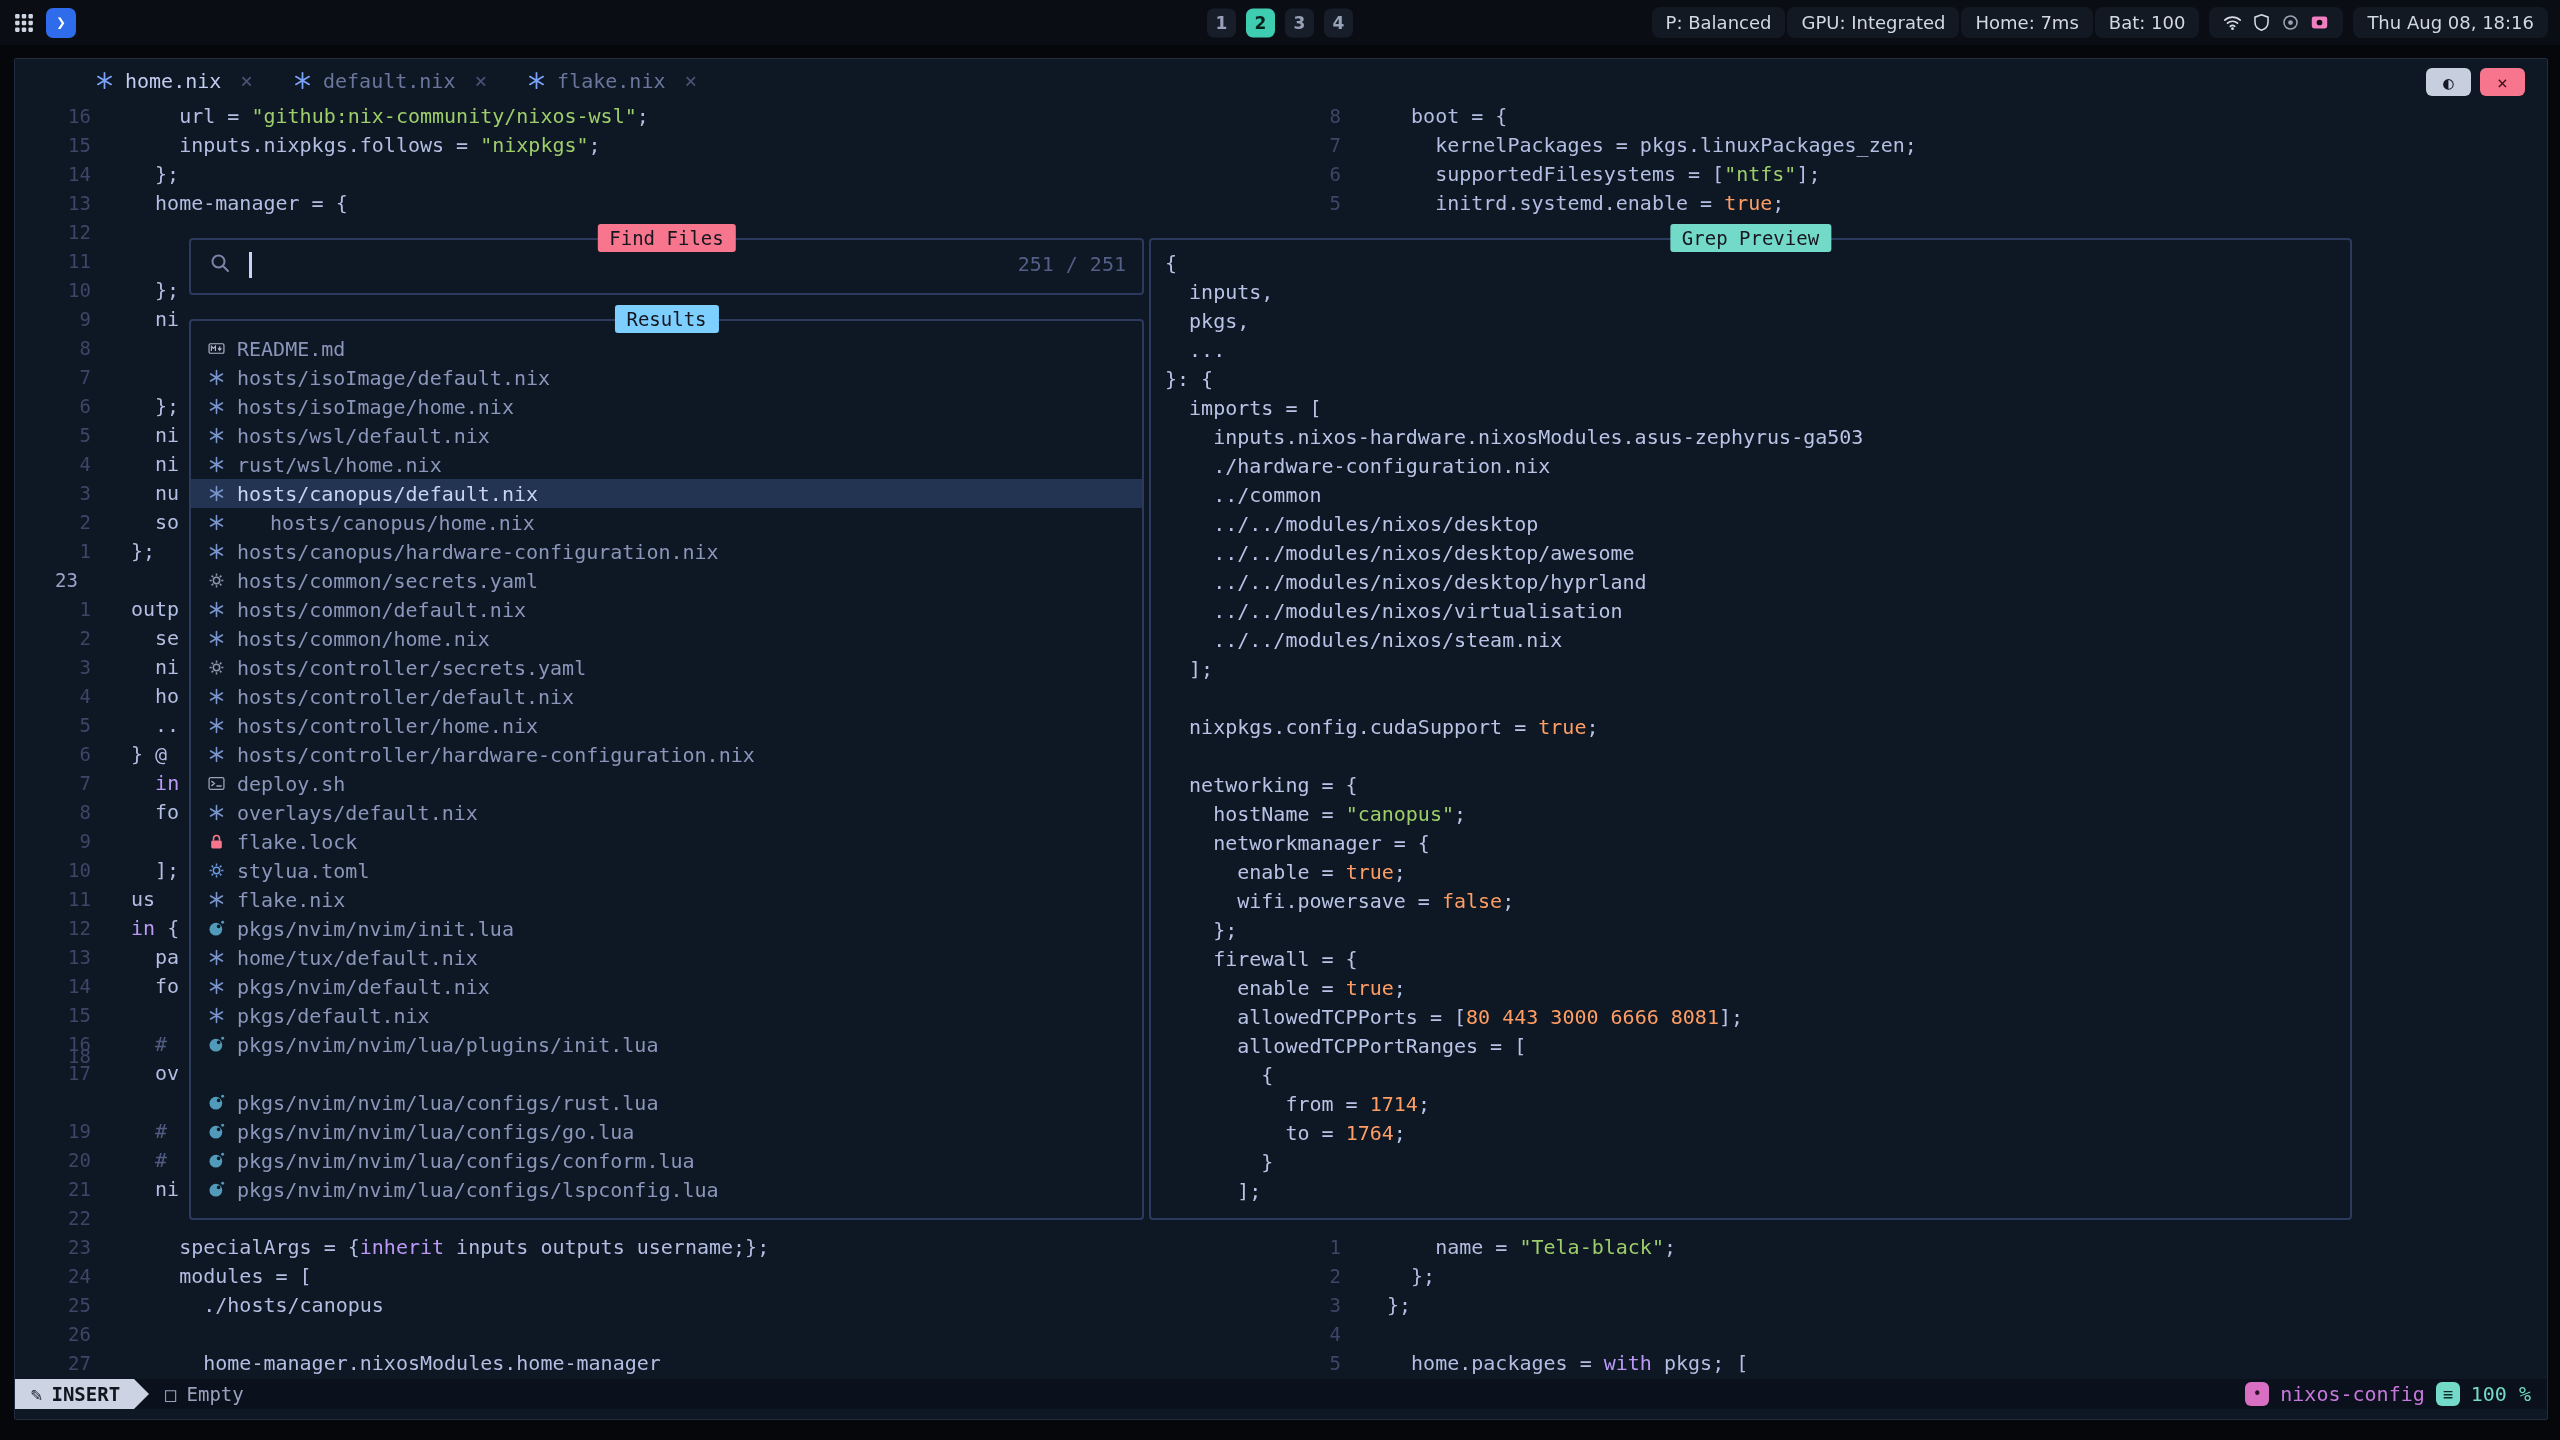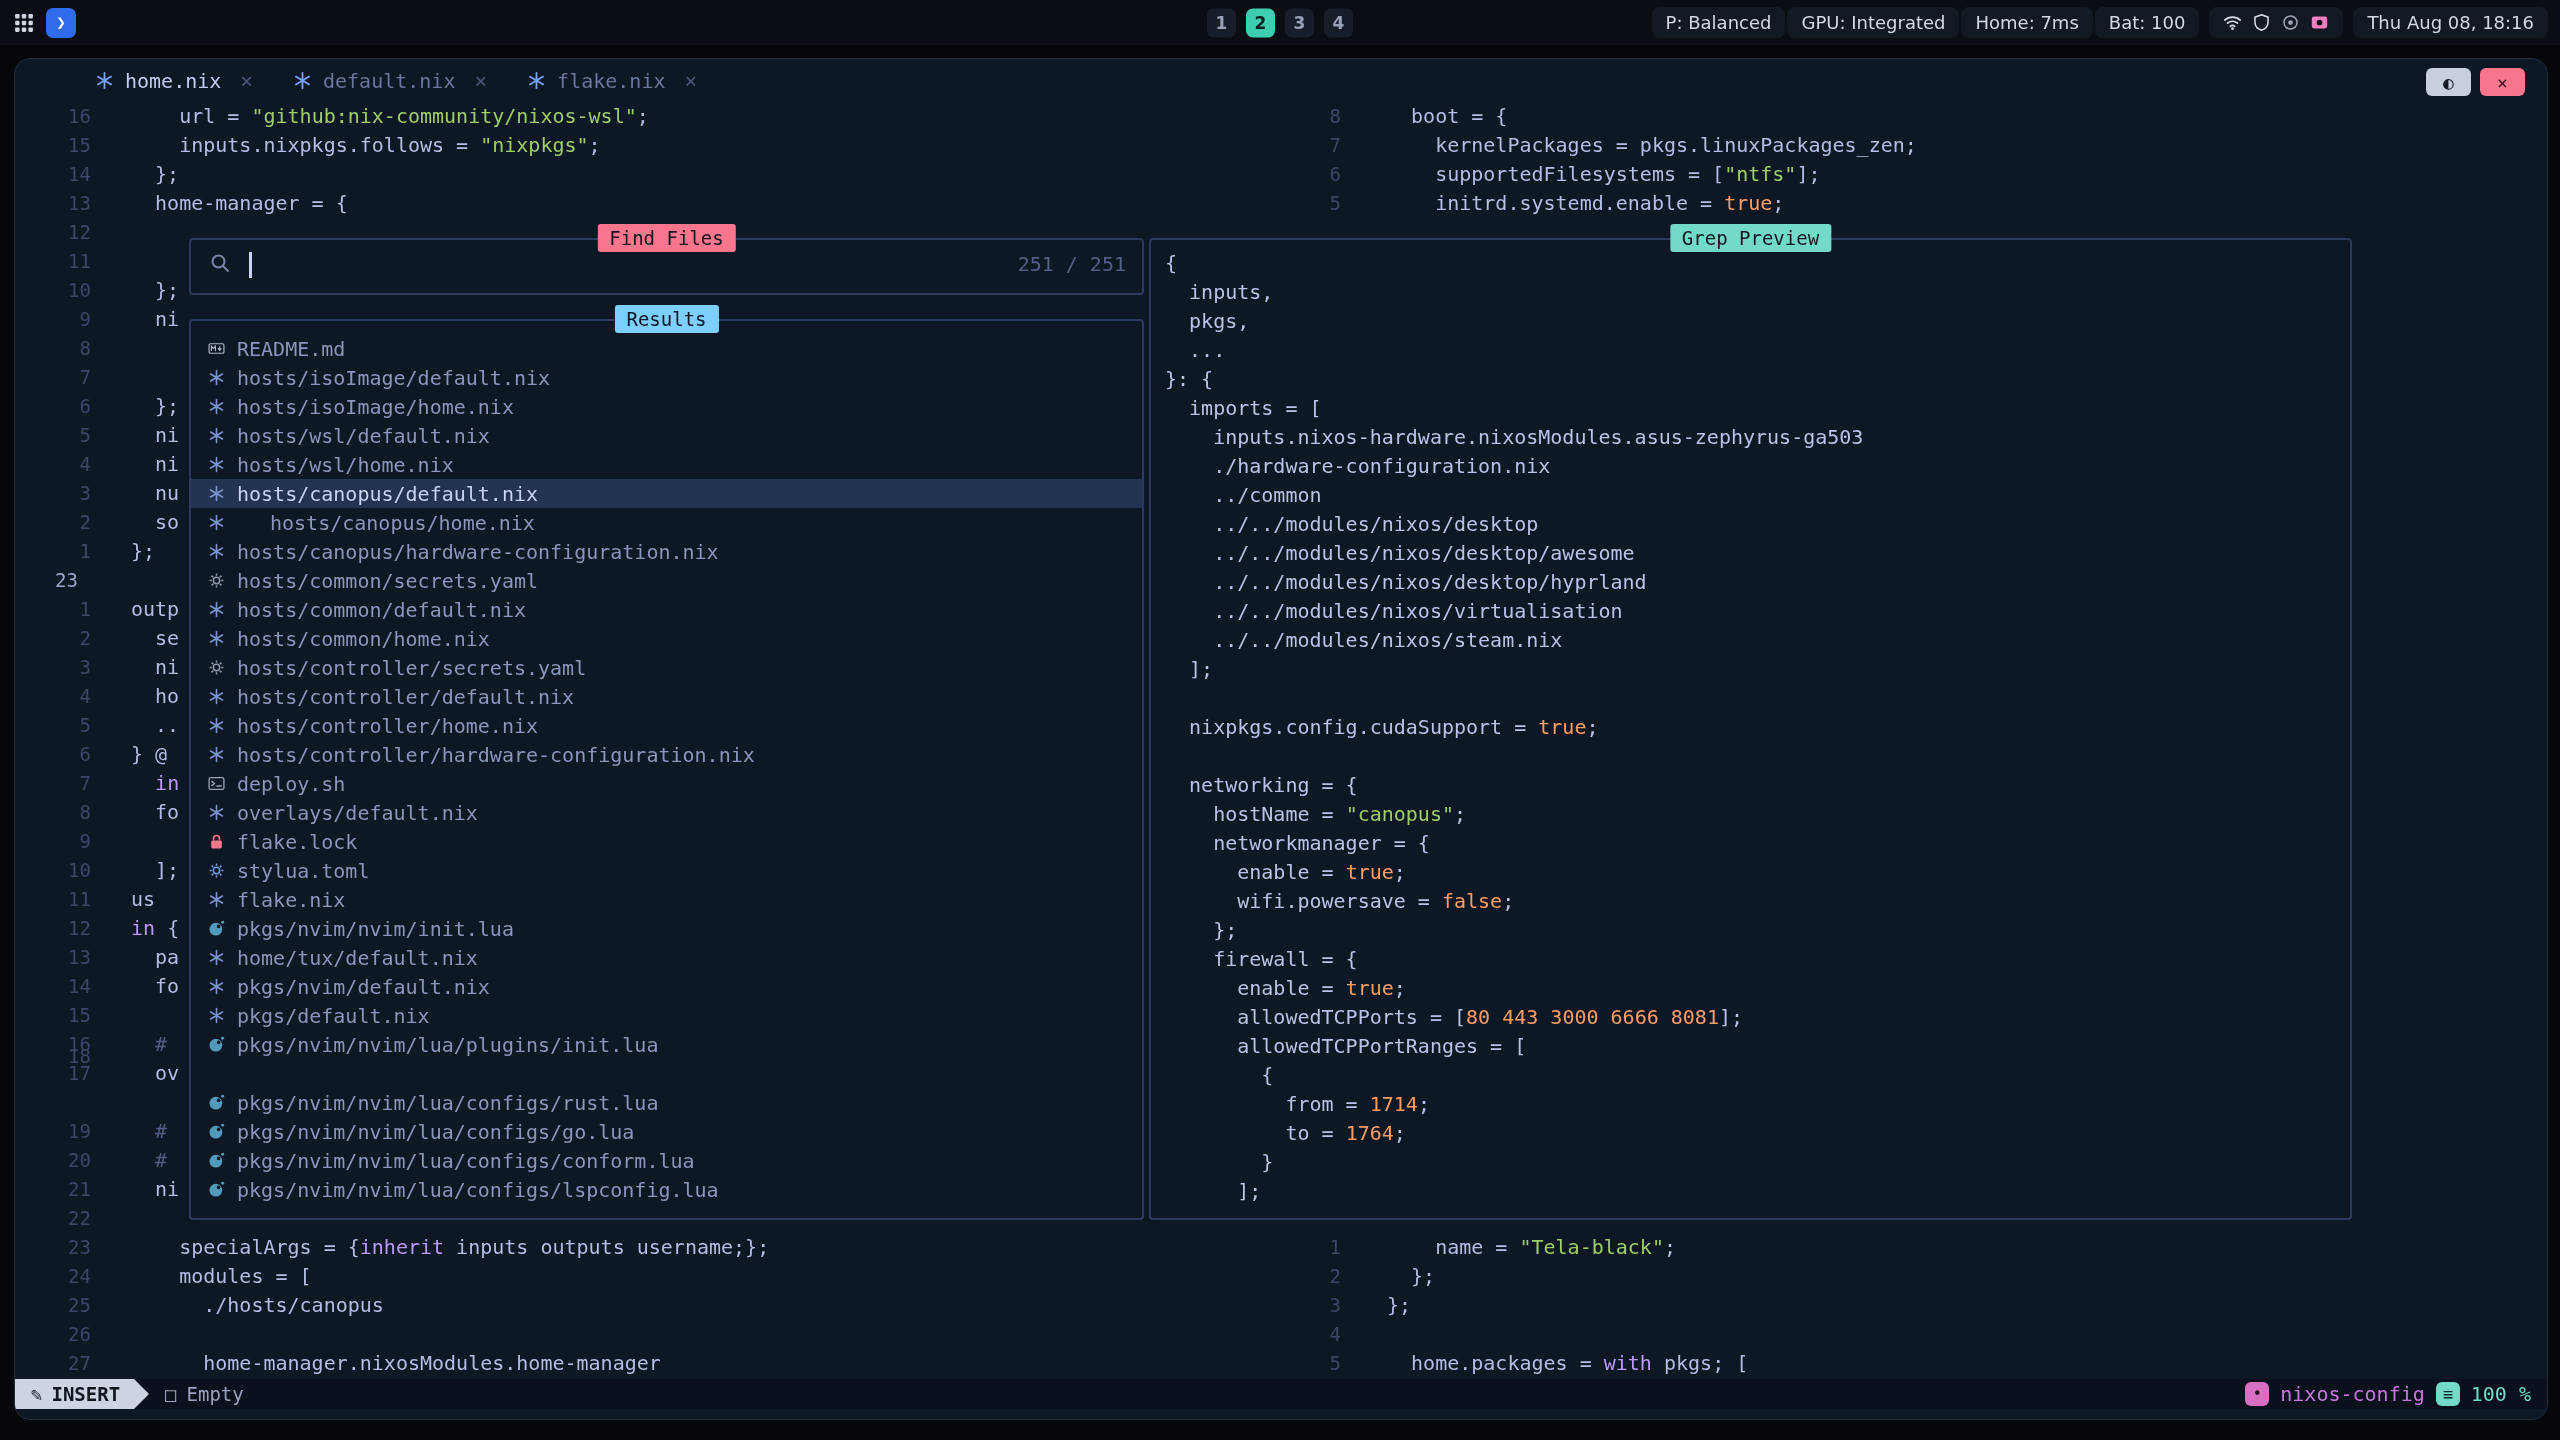--- a/index.html
+++ b/index.html
@@ -22,21 +22,21 @@
   .tb-right{position:absolute;right:12px;top:0;height:45px;display:flex;align-items:center;gap:10px;}
   .pill{height:31px;padding:0 14px;border-radius:8px;background:#131923;color:#d3d9e4;
     font-size:18px;display:flex;align-items:center;gap:10px;white-space:nowrap;}
   .tray-icon{display:flex;color:#d5dbe6;}
   .tray-icon svg{width:19px;height:19px;}
   .tray-icon.record{color:#9aa3b2;}
   .tray-icon.screenshot{color:#ef7fc0;}
 
   
   .term{position:absolute;left:14px;top:58px;width:2532px;height:1360px;background:#0e1724;
-    border:1px solid #222c3e;border-radius:16px;overflow:hidden;
+    border:1px solid #222c3e;border-radius:2px;overflow:hidden;
     font-family:"DejaVu Sans Mono",monospace;font-size:20px;color:#b9c3e6;}
   
   .tabbar{position:absolute;left:0;top:0;right:0;height:43px;display:flex;align-items:center;padding-left:60px;}
   .tab{display:flex;align-items:center;gap:11px;padding:0 20px;height:43px;color:#5d678c;}
   .tabicon{color:#7aa2f7;display:flex;}
   .tabicon svg{width:19px;height:19px;}
   .tablabel{font-size:20px;color:#6b769c;white-space:pre;}
   .tab.active .tablabel{color:#c3cdf0;}
   .tabclose{color:#4a5273;font-size:21px;margin-left:8px;}
   .winctl{position:absolute;right:22px;top:9px;display:flex;gap:9px;}
@@ -368,21 +368,21 @@
             </svg></span><span>hosts/isoImage/home.nix</span></div>
         <div class="rrow" style="top: 87px;"><span class="fi fi-nix"><svg viewBox="0 0 16 16">
               <g stroke="currentColor" stroke-width="1.5" stroke-linecap="round" fill="none">
                 <path d="M8 1.5v13M2.4 4.7l11.2 6.6M2.4 11.3l11.2-6.6"></path>
               </g>
             </svg></span><span>hosts/wsl/default.nix</span></div>
         <div class="rrow" style="top: 116px;"><span class="fi fi-nix"><svg viewBox="0 0 16 16">
               <g stroke="currentColor" stroke-width="1.5" stroke-linecap="round" fill="none">
                 <path d="M8 1.5v13M2.4 4.7l11.2 6.6M2.4 11.3l11.2-6.6"></path>
               </g>
-            </svg></span><span>hosts/wsl/home.nix</span></div>
+            </svg></span><span>rust/wsl/home.nix</span></div>
         <div class="rrow selected" style="top: 145px;"><span class="fi fi-nix"><svg viewBox="0 0 16 16">
               <g stroke="currentColor" stroke-width="1.5" stroke-linecap="round" fill="none">
                 <path d="M8 1.5v13M2.4 4.7l11.2 6.6M2.4 11.3l11.2-6.6"></path>
               </g>
             </svg></span><span>hosts/canopus/default.nix</span></div>
         <div class="rrow" style="top: 174px; gap: 44px;"><span class="fi fi-nix"><svg viewBox="0 0 16 16">
               <g stroke="currentColor" stroke-width="1.5" stroke-linecap="round" fill="none">
                 <path d="M8 1.5v13M2.4 4.7l11.2 6.6M2.4 11.3l11.2-6.6"></path>
               </g>
             </svg></span><span>hosts/canopus/home.nix</span></div>

